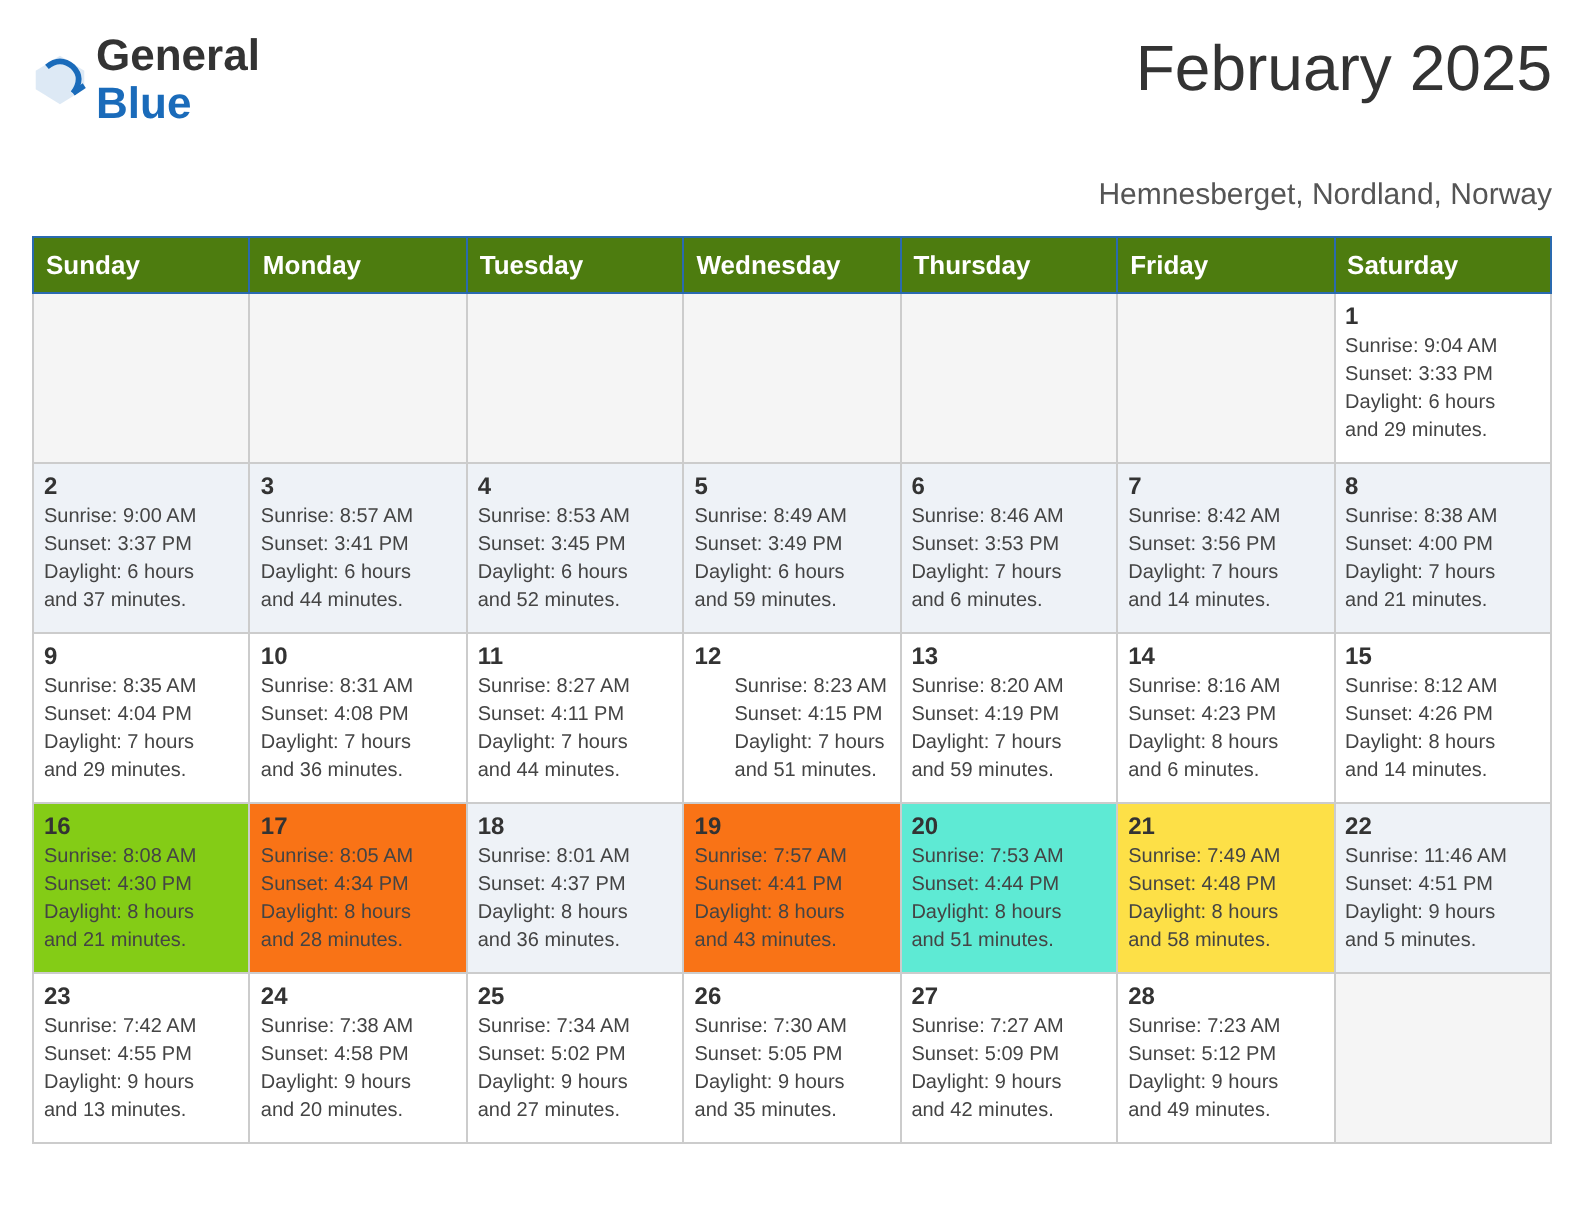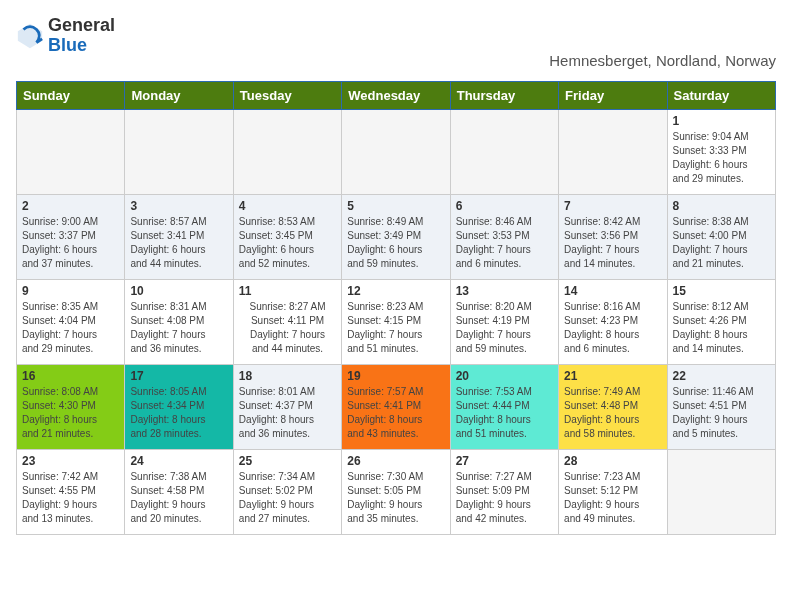--- a/index.html
+++ b/index.html
@@ -15,21 +15,21 @@
       justify-content: space-between;
       align-items: flex-start;
       margin-bottom: 12px;
     }
     .logo {
       display: flex;
       align-items: center;
       gap: 4px;
     }
     .logo-text {
-      font-size: 18px;
+      font-size: 22px;
       font-weight: bold;
       line-height: 1.1;
     }
     .logo-general { color: #333; }
     .logo-blue { color: #1a6bba; }
     .logo-icon {
       width: 28px;
       height: 28px;
     }
     .title-area {
@@ -96,20 +96,21 @@
       <polygon points="15,2 28,10 28,20 15,28 2,20 2,10" fill="#1a6bba" opacity="0.15"></polygon>
       <path d="M8,8 Q15,2 22,8 Q28,14 22,22" fill="none" stroke="#1a6bba" stroke-width="3"></path>
       <path d="M22,22 L28,18" fill="none" stroke="#1a6bba" stroke-width="3"></path>
     </svg>
     <div class="logo-text">
       <span class="logo-general">General</span><br>
       <span class="logo-blue">Blue</span>
     </div>
   </div>
   <div class="title-area">
+    <div class="month-title">February 2025</div>
     <div class="location">Hemnesberget, Nordland, Norway</div>
   </div>
 </div>
 
 <table class="calendar" id="cal-table">
   <thead>
     <tr id="header-row">
     <th>Sunday</th>
         <th>Monday</th>
         <th>Tuesday</th>
@@ -196,28 +197,28 @@
         </td>
         <td>
           <span class="day-number">10</span>
           <div class="day-info" style="white-space: pre-line;">Sunrise: 8:31 AM
 Sunset: 4:08 PM
 Daylight: 7 hours
 and 36 minutes.</div>
         </td>
         <td>
           <span class="day-number">11</span>
-          <div class="day-info" style="white-space: pre-line; text-align: center;">Sunrise: 8:27 AM
+          <div class="day-info" style="white-space: pre-line;">Sunrise: 8:27 AM
 Sunset: 4:11 PM
 Daylight: 7 hours
 and 44 minutes.</div>
         </td>
         <td>
           <span class="day-number">12</span>
-          <div class="day-info" style="white-space: pre-line;">Sunrise: 8:23 AM
+          <div class="day-info" style="white-space: pre-line; margin-left: 20px;">Sunrise: 8:23 AM
 Sunset: 4:15 PM
 Daylight: 7 hours
 and 51 minutes.</div>
         </td>
         <td>
           <span class="day-number">13</span>
           <div class="day-info" style="white-space: pre-line;">Sunrise: 8:20 AM
 Sunset: 4:19 PM
 Daylight: 7 hours
 and 59 minutes.</div>
@@ -238,21 +239,21 @@
         </td>
       </tr>
       <tr style="background: rgb(240, 244, 248);">
         <td style="background: #84cc16;">
           <span class="day-number">16</span>
           <div class="day-info" style="white-space: pre-line;">Sunrise: 8:08 AM
 Sunset: 4:30 PM
 Daylight: 8 hours
 and 21 minutes.</div>
         </td>
-        <td style="background: #14b8a6;">
+        <td style="background: #f97316;">
           <span class="day-number">17</span>
           <div class="day-info" style="white-space: pre-line;">Sunrise: 8:05 AM
 Sunset: 4:34 PM
 Daylight: 8 hours
 and 28 minutes.</div>
         </td>
         <td style="background: rgb(238, 242, 247);">
           <span class="day-number">18</span>
           <div class="day-info" style="white-space: pre-line;">Sunrise: 8:01 AM
 Sunset: 4:37 PM

